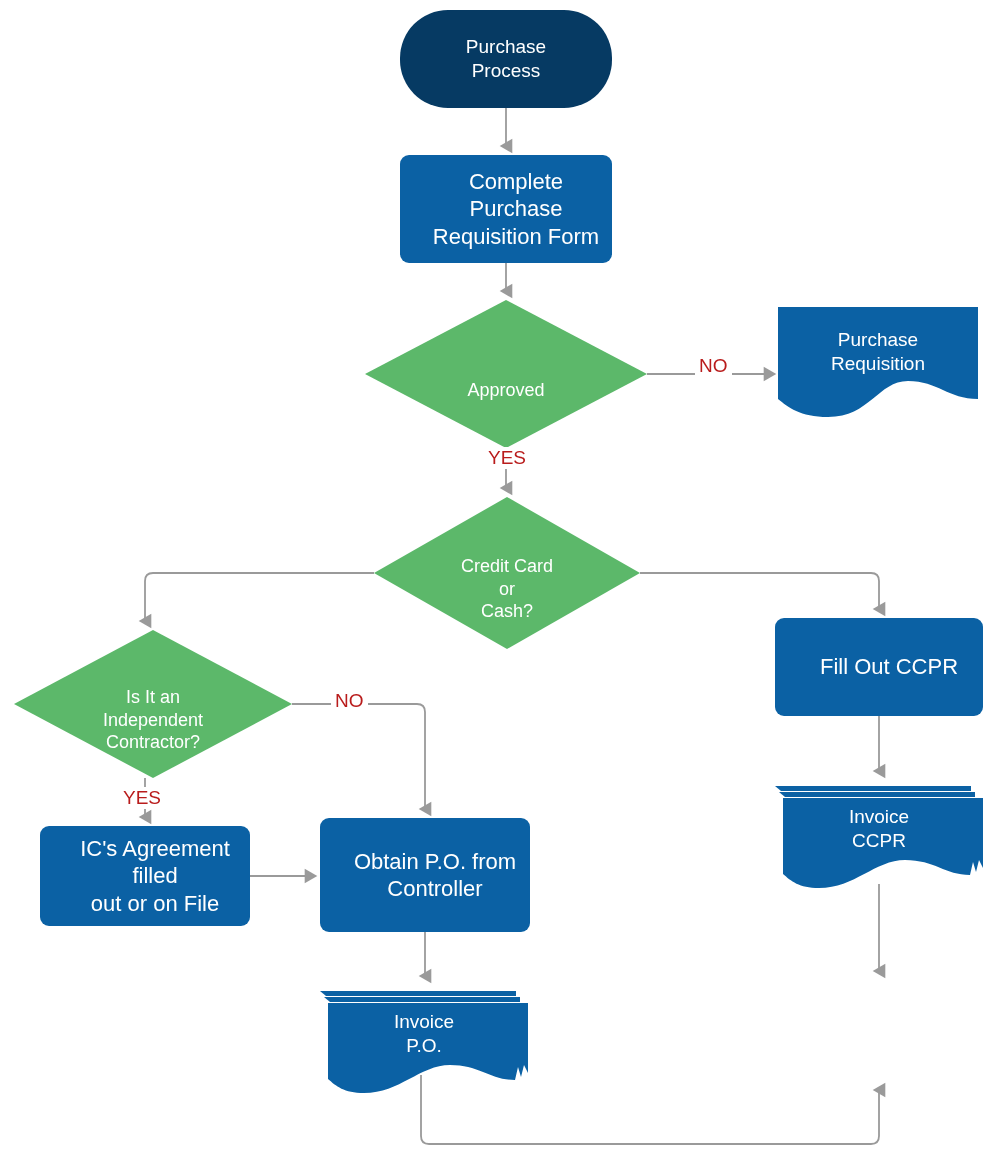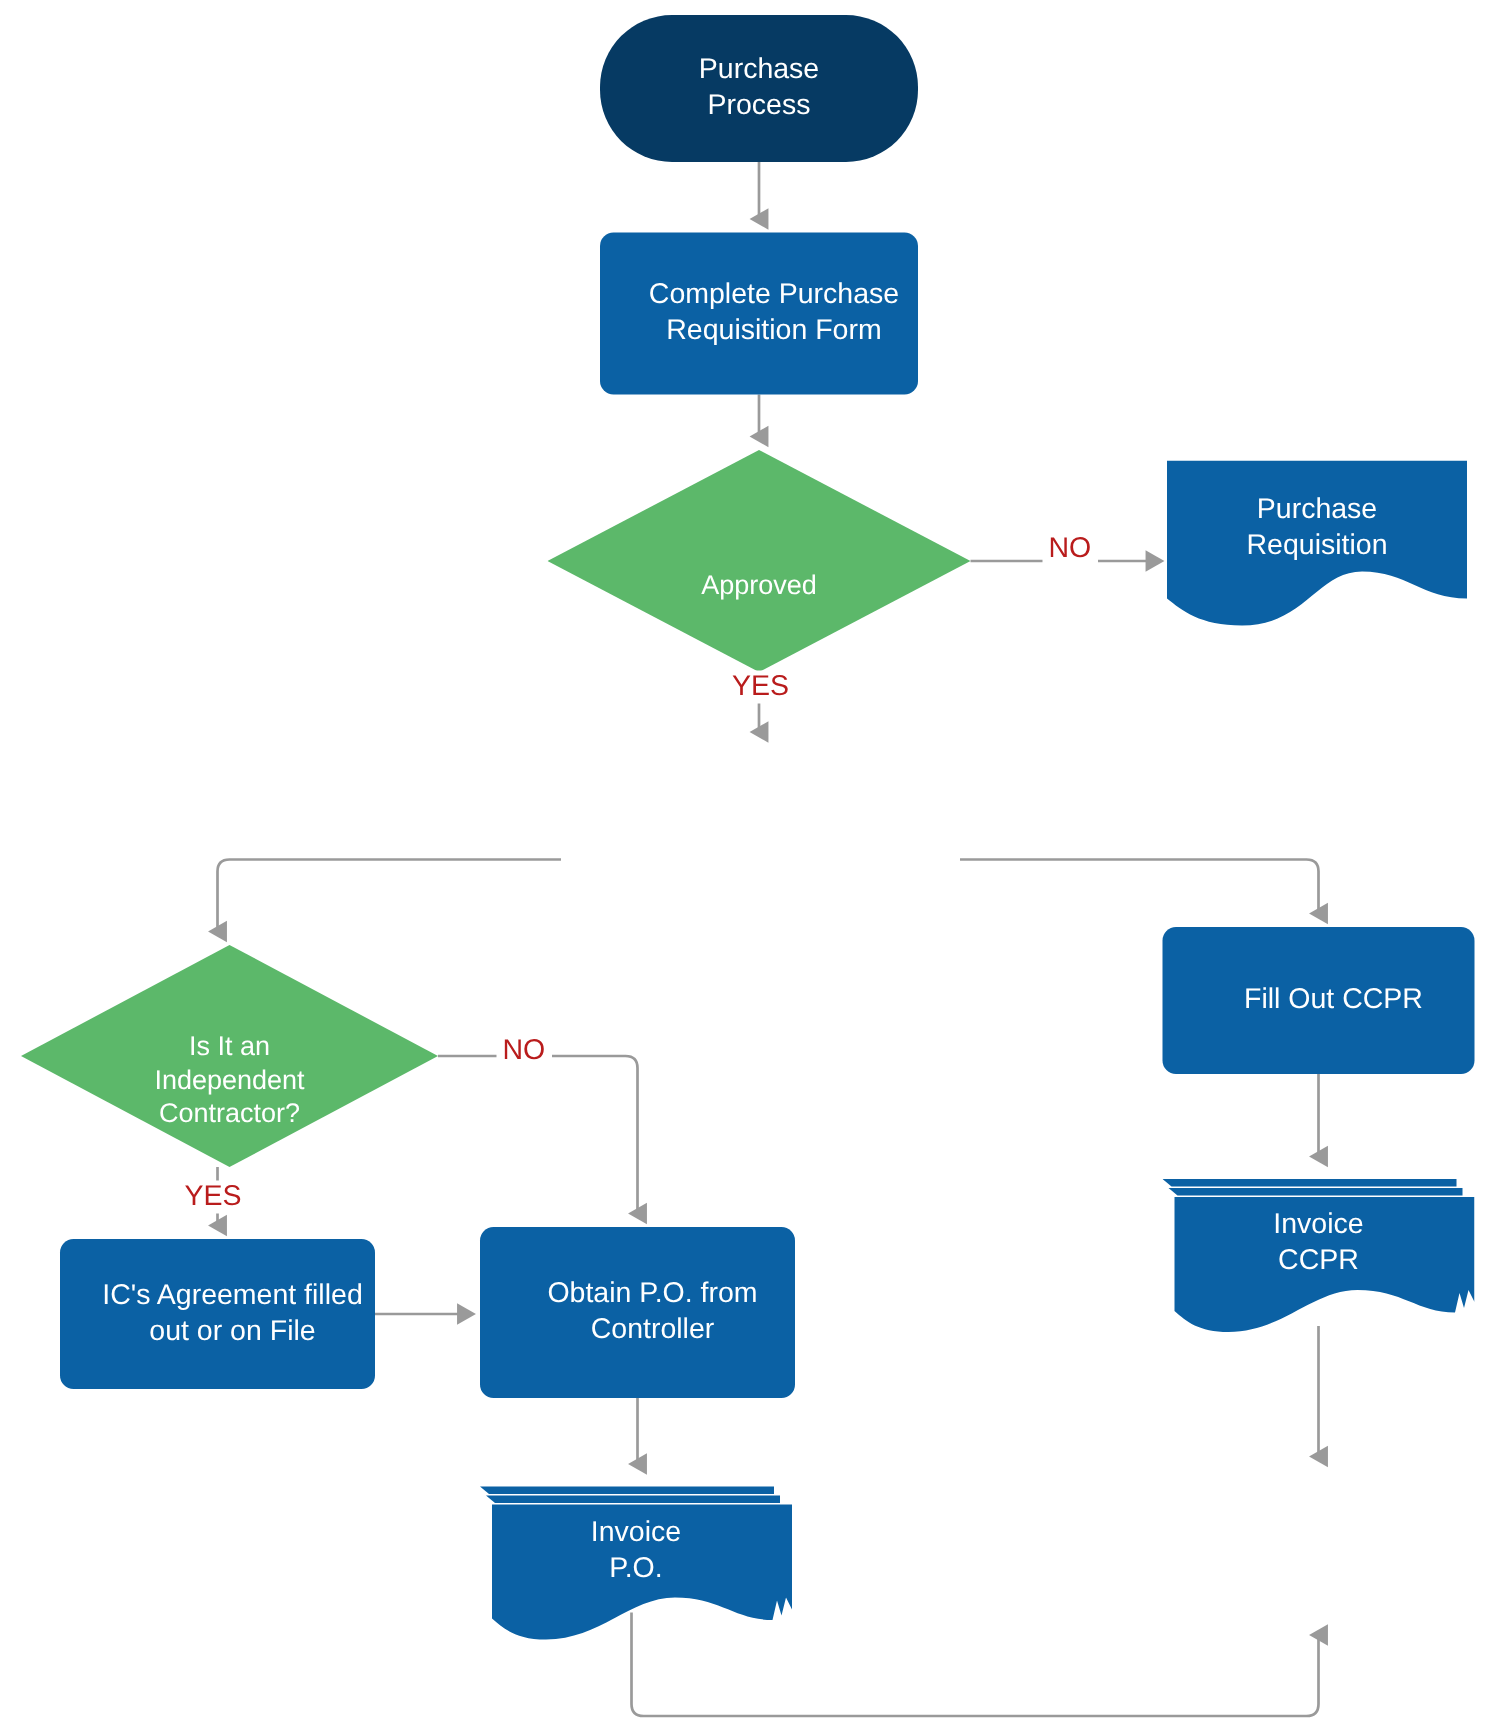--- a/index.html
+++ b/index.html
@@ -46,21 +46,21 @@
   
   .shape-terminator {
     background: #063A63;
     border-radius: 48px;
     font-size: 19px;
   }
   
   .shape-process {
     background: #0B61A4;
     border-radius: 9px;
-    font-size: 19px;
+    font-size: 22px;
     padding-left: 20px;
   }
   
   .shape-decision {
     font-size: 18px;
     background: transparent;
   }
   .shape-decision .diamond-bg {
     position: absolute;
     left: 0; top: 0;
@@ -166,20 +166,28 @@
     <svg class="doc-bg" viewBox="0 0 200 120" preserveAspectRatio="none">
       <path d="M 0 0 L 200 0 L 200 92
                C 170 92 160 74 130 74
                C 100 74 92 110 50 110
                C 22 110 10 100 0 92 Z" fill="#0B61A4"></path>
     </svg>
     <span class="node-label" style="margin-bottom:30px;">Purchase
 Requisition</span>
   </div>
 
+  <div class="node shape-decision" style="left:374px; top:497px; width:266px; height:152px;">
+    <svg class="diamond-bg" viewBox="0 0 100 100" preserveAspectRatio="none">
+      <polygon points="50,0 100,50 50,100 0,50" fill="#5CB86A"></polygon>
+    </svg>
+    <span class="node-label">Credit Card
+or
+Cash?</span>
+  </div>
 
   <div class="node shape-decision" style="left:14px; top:630px; width:278px; height:148px;">
     <svg class="diamond-bg" viewBox="0 0 100 100" preserveAspectRatio="none">
       <polygon points="50,0 100,50 50,100 0,50" fill="#5CB86A"></polygon>
     </svg>
     <span class="node-label">Is It an
 Independent
 Contractor?</span>
   </div>
 

